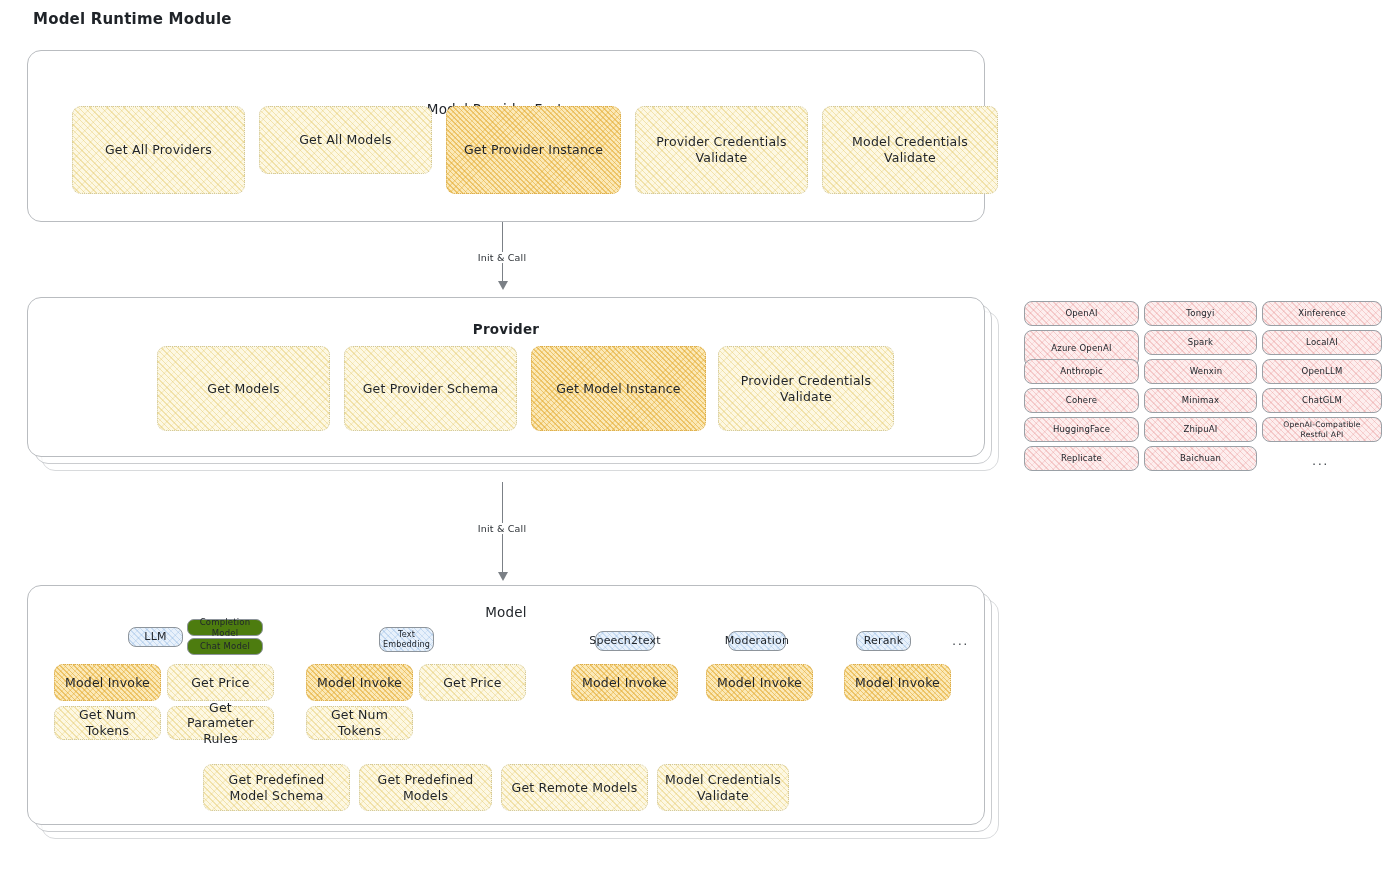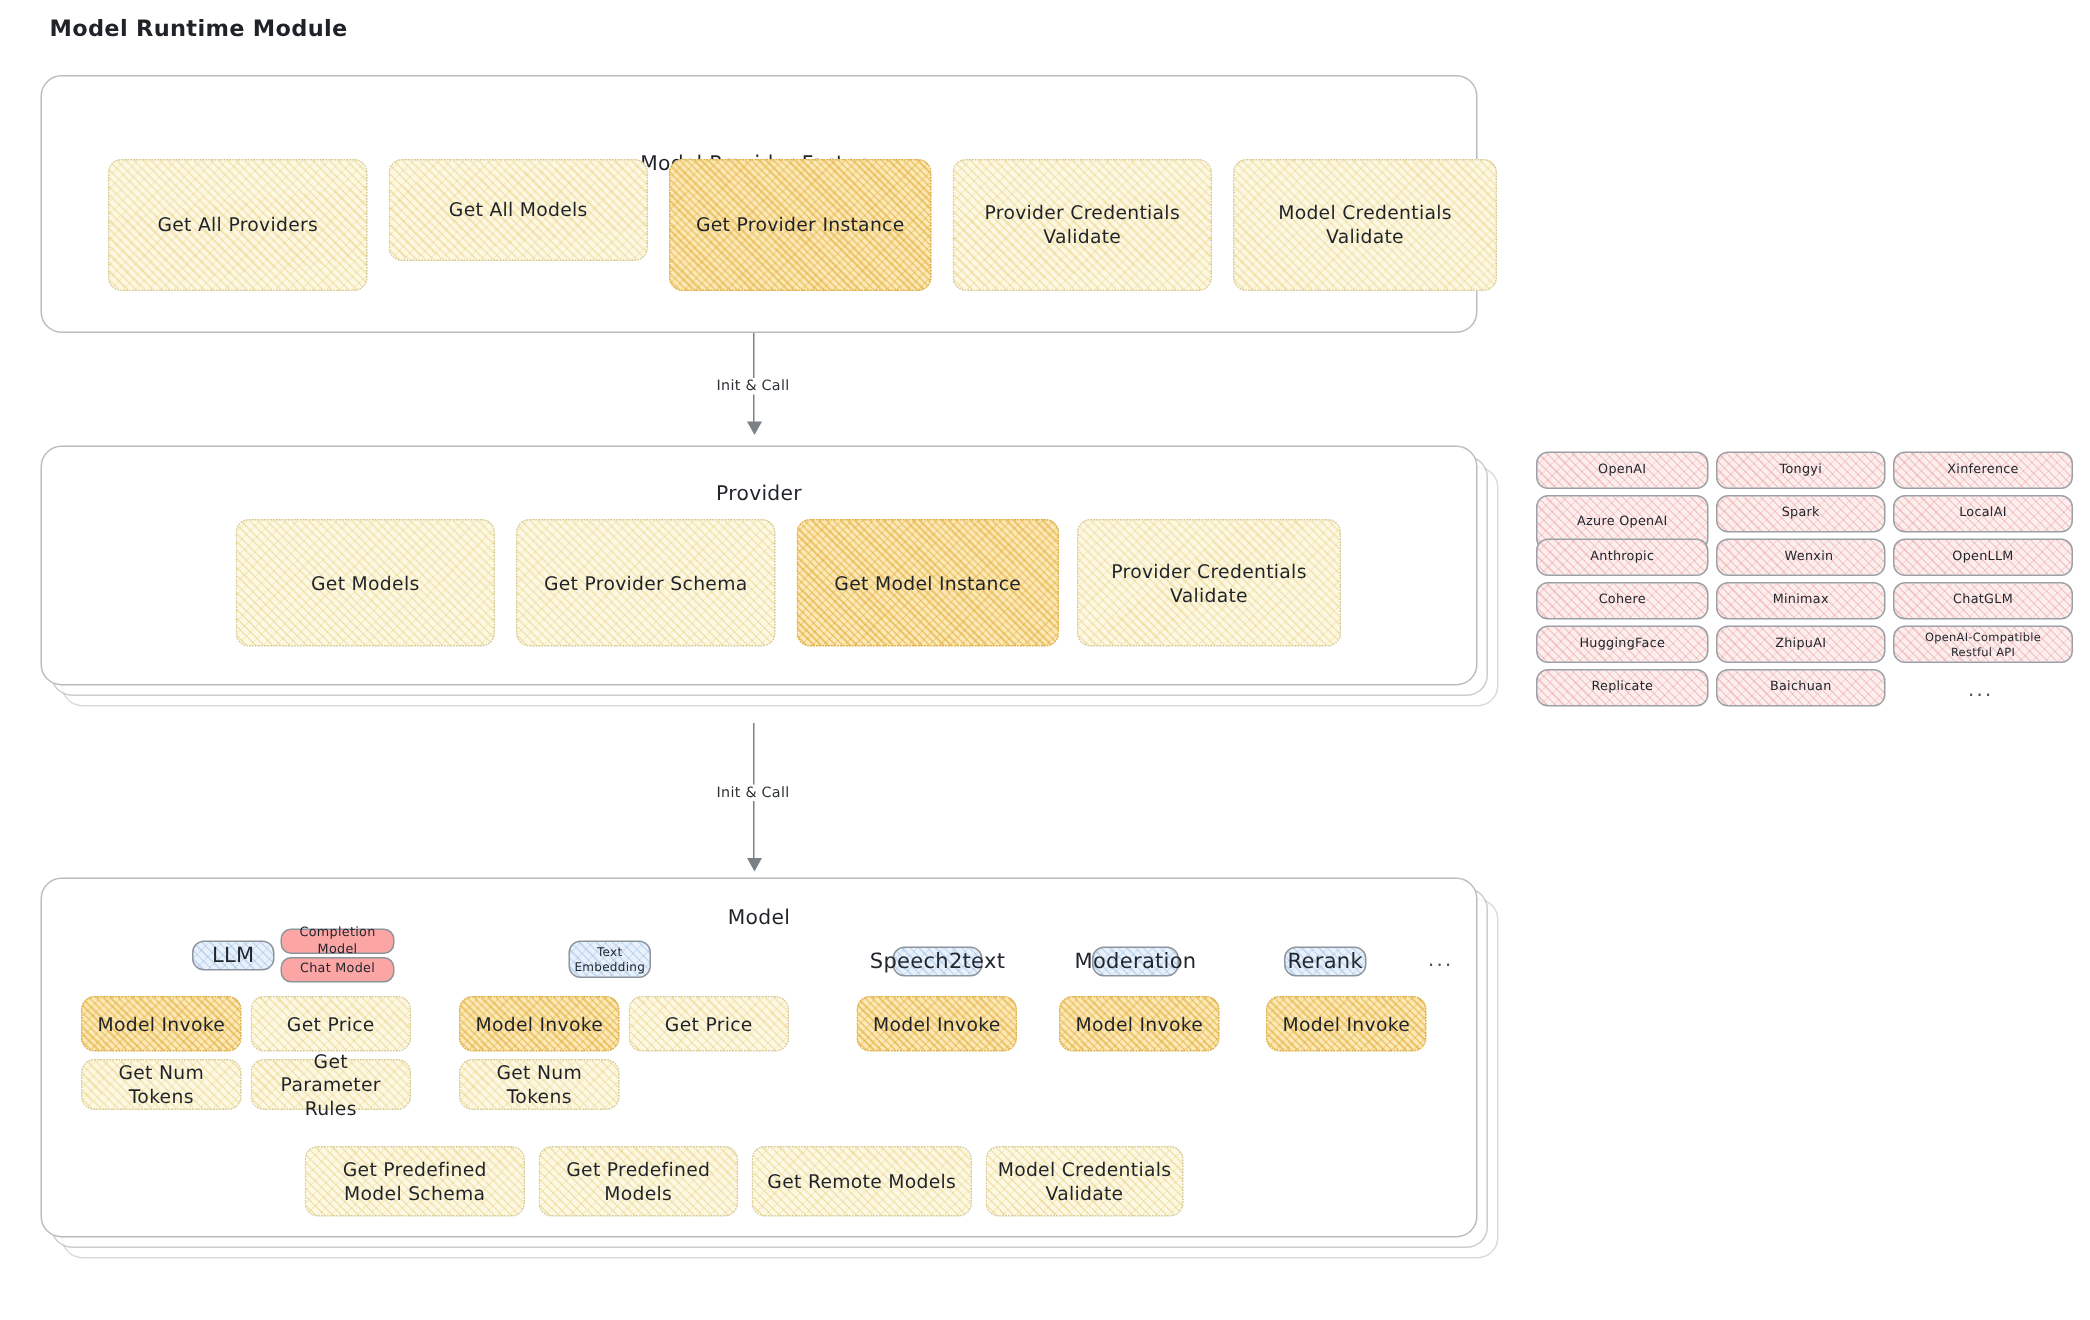--- a/index.html
+++ b/index.html
@@ -69,26 +69,26 @@
       repeating-linear-gradient(-45deg, rgba(226,120,120,.16) 0 1px, transparent 1px 6px);
     font-size:8.5px; color:#21262c;
   }
   
   .n-blue {
     border:1.3px solid #8d949b; border-radius:8px;
     background-color:#e8f1fb;
     background-image:
       repeating-linear-gradient(45deg, rgba(110,160,215,.28) 0 1px, transparent 1px 4px),
       repeating-linear-gradient(-45deg, rgba(110,160,215,.16) 0 1px, transparent 1px 6px);
-    font-size:14px; color:#21262c; line-height:1.15;
+    font-size:11px; color:#21262c; line-height:1.15;
   }
   
   .n-white {
     border:1.2px solid #8d949b; border-radius:7px;
-    background:#fca5a5; font-size:8.5px; color:#21262c;
+    background:#4d7c0f; font-size:8.5px; color:#21262c;
   }
 
   .ellipsis { position:absolute; font-size:13px; color:#4a4f55; letter-spacing:1.5px; }
 
   
   .arrow-line { position:absolute; width:1.4px; background:#7b8086; }
   .arrow-head {
     position:absolute; width:0; height:0;
     border-left:5px solid transparent; border-right:5px solid transparent;
     border-top:9px solid #7b8086;
@@ -120,21 +120,21 @@
   <div>
     <div class="arrow-line" style="left:502px; top:222px; height:62px;"></div>
     <div class="arrow-head" style="left:498px; top:281px;"></div>
     <div class="arrow-label hand" style="left:502px; top:252px;">Init &amp; Call</div>
   </div>
 
   <div class="container-stack" style="left:27px; top:297px; width:1000px; height:185px;">
     <div class="layer l3" style="left:14px; top:14px; width:958px; height:160px;"></div>
     <div class="layer l2" style="left:7px; top:7px; width:958px; height:160px;"></div>
     <div class="layer l1" style="left:0; top:0; width:958px; height:160px;"></div>
-    <div class="layer-title hand" style="top:24px; width:958px;">Provider</div>
+    <div class="layer-title hand" style="top:24px; width:958px;font-weight:bold;">Provider</div>
 
     <div class="node n-yellow hand" style="left:130px; top:49px; width:173px; height:85px;">Get Models</div>
     <div class="node n-yellow hand" style="left:317px; top:49px; width:173px; height:85px;">Get Provider Schema</div>
     <div class="node n-yellow-strong hand" style="left:504px; top:49px; width:175px; height:85px;">Get Model Instance</div>
     <div class="node n-yellow hand" style="left:691px; top:49px; width:176px; height:85px;">Provider Credentials Validate</div>
   </div>
 
   <div style="position:absolute; left:1024px; top:301px; width:358px; height:175px;">
 
     <div class="node n-pink hand" style="left:0px; top:0px; width:115px; height:25px;">OpenAI</div>

